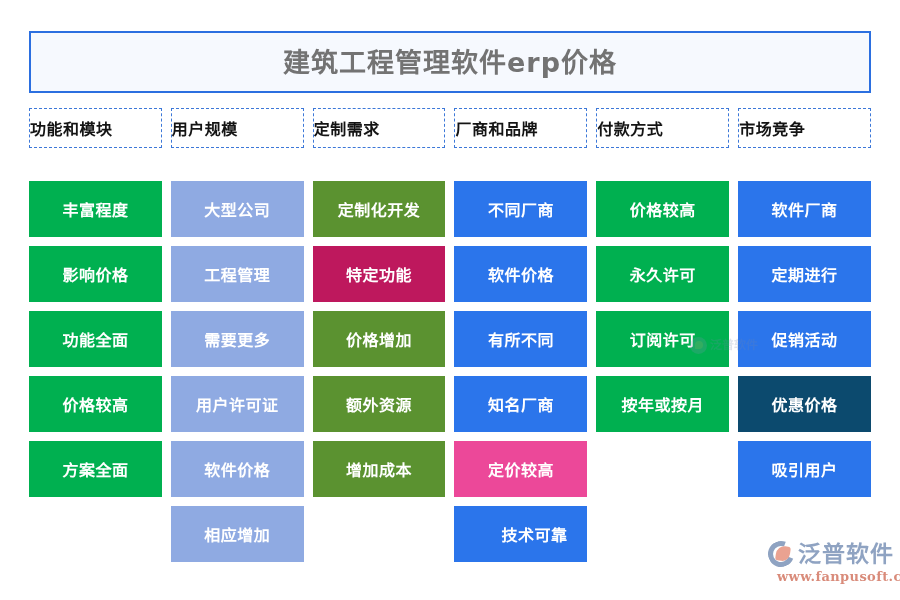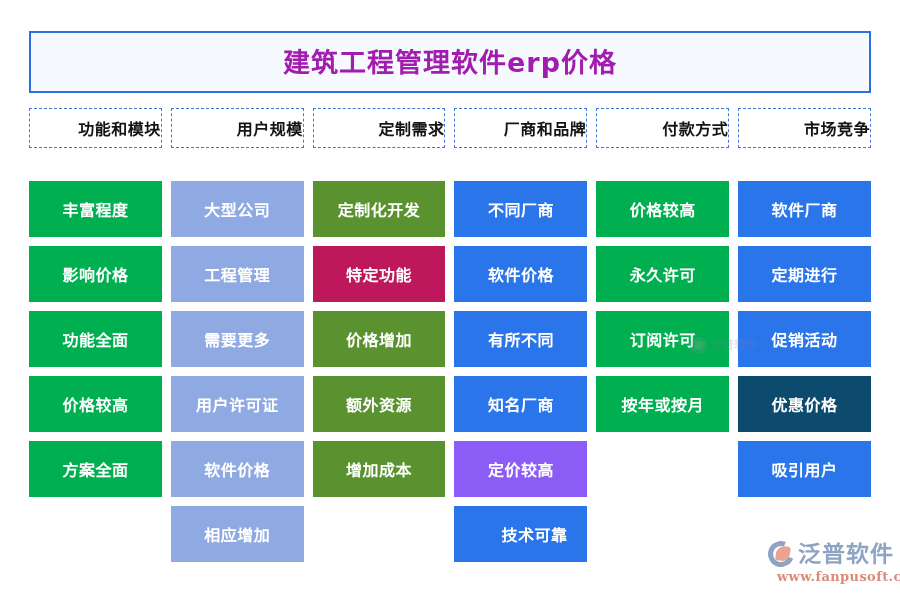--- a/index.html
+++ b/index.html
@@ -33,21 +33,21 @@
     background: #f6f9fe;
     border: 2px solid #2b6fe0;
     box-sizing: border-box;
     display: flex;
     align-items: center;
     justify-content: center;
   }
   .title-text {
     font-size: 27px;
     font-weight: bold;
-    color: #a21caf;
+    color: #737373;
     letter-spacing: 1px;
     line-height: 1;
   }
 
   
   .header-row {
     position: absolute;
     left: 29px;
     top: 108px;
     width: 842px;
@@ -55,21 +55,21 @@
     display: flex;
     gap: 9px;
   }
   .header-cell {
     flex: 1 1 0;
     background: #ffffff;
     border: 1.6px dashed #3d78d8;
     box-sizing: border-box;
     display: flex;
     align-items: center;
-    justify-content: flex-end;
+    justify-content: flex-start;
   }
   .header-cell-label {
     font-size: 16px;
     font-weight: bold;
     color: #141414;
     white-space: nowrap;
     letter-spacing: 0.5px;
   }
 
   
@@ -296,21 +296,21 @@
         </div>
         <div class="cell" style="background: rgb(43, 117, 235);">
           <span class="cell-label">软件价格</span>
         </div>
         <div class="cell" style="background: rgb(43, 117, 235);">
           <span class="cell-label">有所不同</span>
         </div>
         <div class="cell" style="background: rgb(43, 117, 235);">
           <span class="cell-label">知名厂商</span>
         </div>
-        <div class="cell" style="background: #8b5cf6;">
+        <div class="cell" style="background: #ec4899;">
           <span class="cell-label">定价较高</span>
         </div>
         <div class="cell" style="background: rgb(43, 117, 235); padding-left: 27px;">
           <span class="cell-label">技术可靠</span>
         </div>
       </div>
       <div class="grid-col">
         <div class="cell" style="background: rgb(0, 176, 80);">
           <span class="cell-label">价格较高</span>
         </div>

